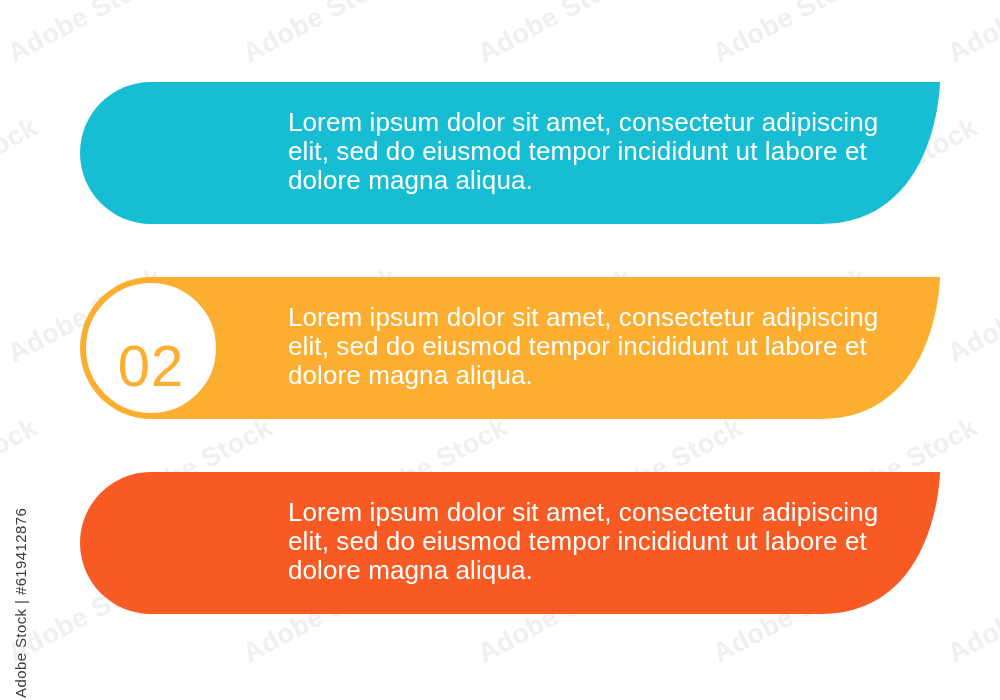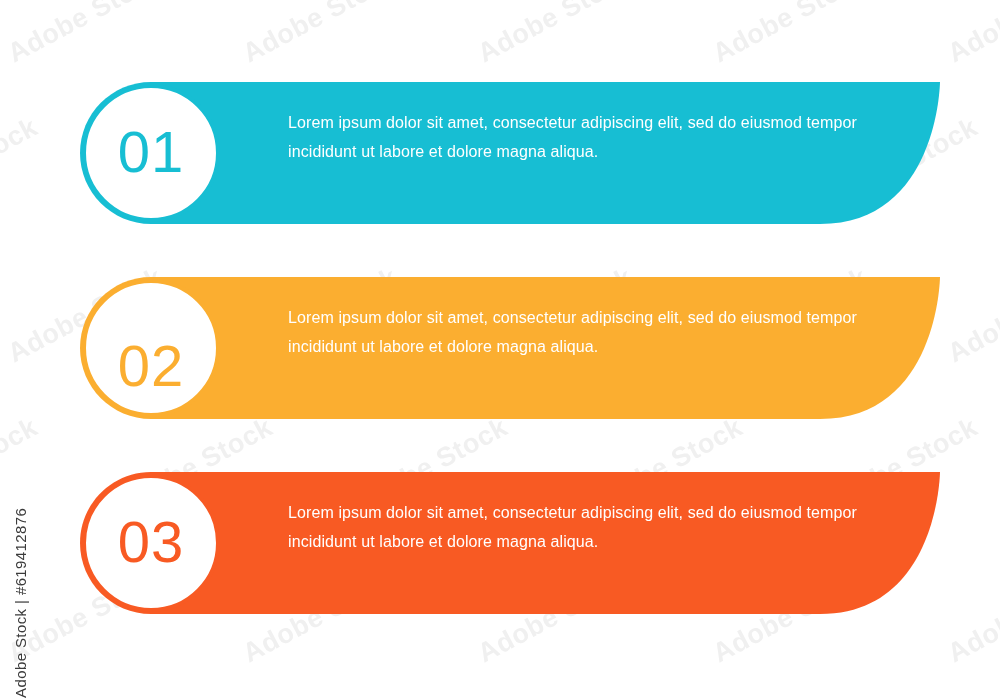--- a/index.html
+++ b/index.html
@@ -120,21 +120,21 @@
 
   
   .copy {
     position: absolute;
     left: 208px;
     top: 26px;
     width: 600px;
     z-index: 4;
     color: #ffffff;
     font-family: "Liberation Sans", sans-serif;
-    font-size: 16px;
+    font-size: 26px;
     line-height: 29px;
     font-weight: 400;
     letter-spacing: 0.1px;
     user-select: none;
   }
 </style>
 </head>
 <body>
 
 <div id="stage">
@@ -166,43 +166,37 @@
       <div class="wm" style="left: 705px; top: 600px;">Adobe Stock</div>
       <div class="wm" style="left: 940px; top: 600px;">Adobe Stock</div>
     </div>
 
   <div class="rows">
 
     <div class="row row-1">
       <svg class="ribbon-svg" viewBox="0 0 860 142" preserveAspectRatio="none">
         <path id="shape-0" d="M 71,0 L 860,0 L 860,0 C 860,0 858,142 740,142 L 71,142 C 31.8,142 0,110.2 0,71 C 0,31.8 31.8,0 71,0 Z" fill="#17BED3"></path>
       </svg>
-      <div class="badge" id="badge-0" style="border: 4px solid rgb(23, 190, 211);">
-        <span class="badge-num" id="num-0" style="color: rgb(23, 190, 211);">01</span>
-      </div>
       <div class="copy" id="copy-0">Lorem ipsum dolor sit amet, consectetur adipiscing elit, sed do eiusmod tempor incididunt ut labore et dolore magna aliqua.</div>
     </div>
 
     <div class="row row-2">
       <svg class="ribbon-svg" viewBox="0 0 860 142" preserveAspectRatio="none">
         <path id="shape-1" d="M 71,0 L 860,0 L 860,0 C 860,0 858,142 740,142 L 71,142 C 31.8,142 0,110.2 0,71 C 0,31.8 31.8,0 71,0 Z" fill="#FBAE30"></path>
       </svg>
       <div class="badge" id="badge-1" style="border: 4px solid rgb(251, 174, 48);">
         <span class="badge-num" id="num-1" style="color: rgb(251, 174, 48); margin-top: 38px;">02</span>
       </div>
       <div class="copy" id="copy-1">Lorem ipsum dolor sit amet, consectetur adipiscing elit, sed do eiusmod tempor incididunt ut labore et dolore magna aliqua.</div>
     </div>
 
     <div class="row row-3">
       <svg class="ribbon-svg" viewBox="0 0 860 142" preserveAspectRatio="none">
         <path id="shape-2" d="M 71,0 L 860,0 L 860,0 C 860,0 858,142 740,142 L 71,142 C 31.8,142 0,110.2 0,71 C 0,31.8 31.8,0 71,0 Z" fill="#F85A23"></path>
       </svg>
-      <div class="badge" id="badge-2" style="border: 4px solid rgb(248, 90, 35);">
-        <span class="badge-num" id="num-2" style="color: rgb(248, 90, 35);">03</span>
-      </div>
       <div class="copy" id="copy-2">Lorem ipsum dolor sit amet, consectetur adipiscing elit, sed do eiusmod tempor incididunt ut labore et dolore magna aliqua.</div>
     </div>
 
   </div>
 
   <div class="side-credit">
     <span>Adobe Stock | #619412876</span>
   </div>
 
 </div>

